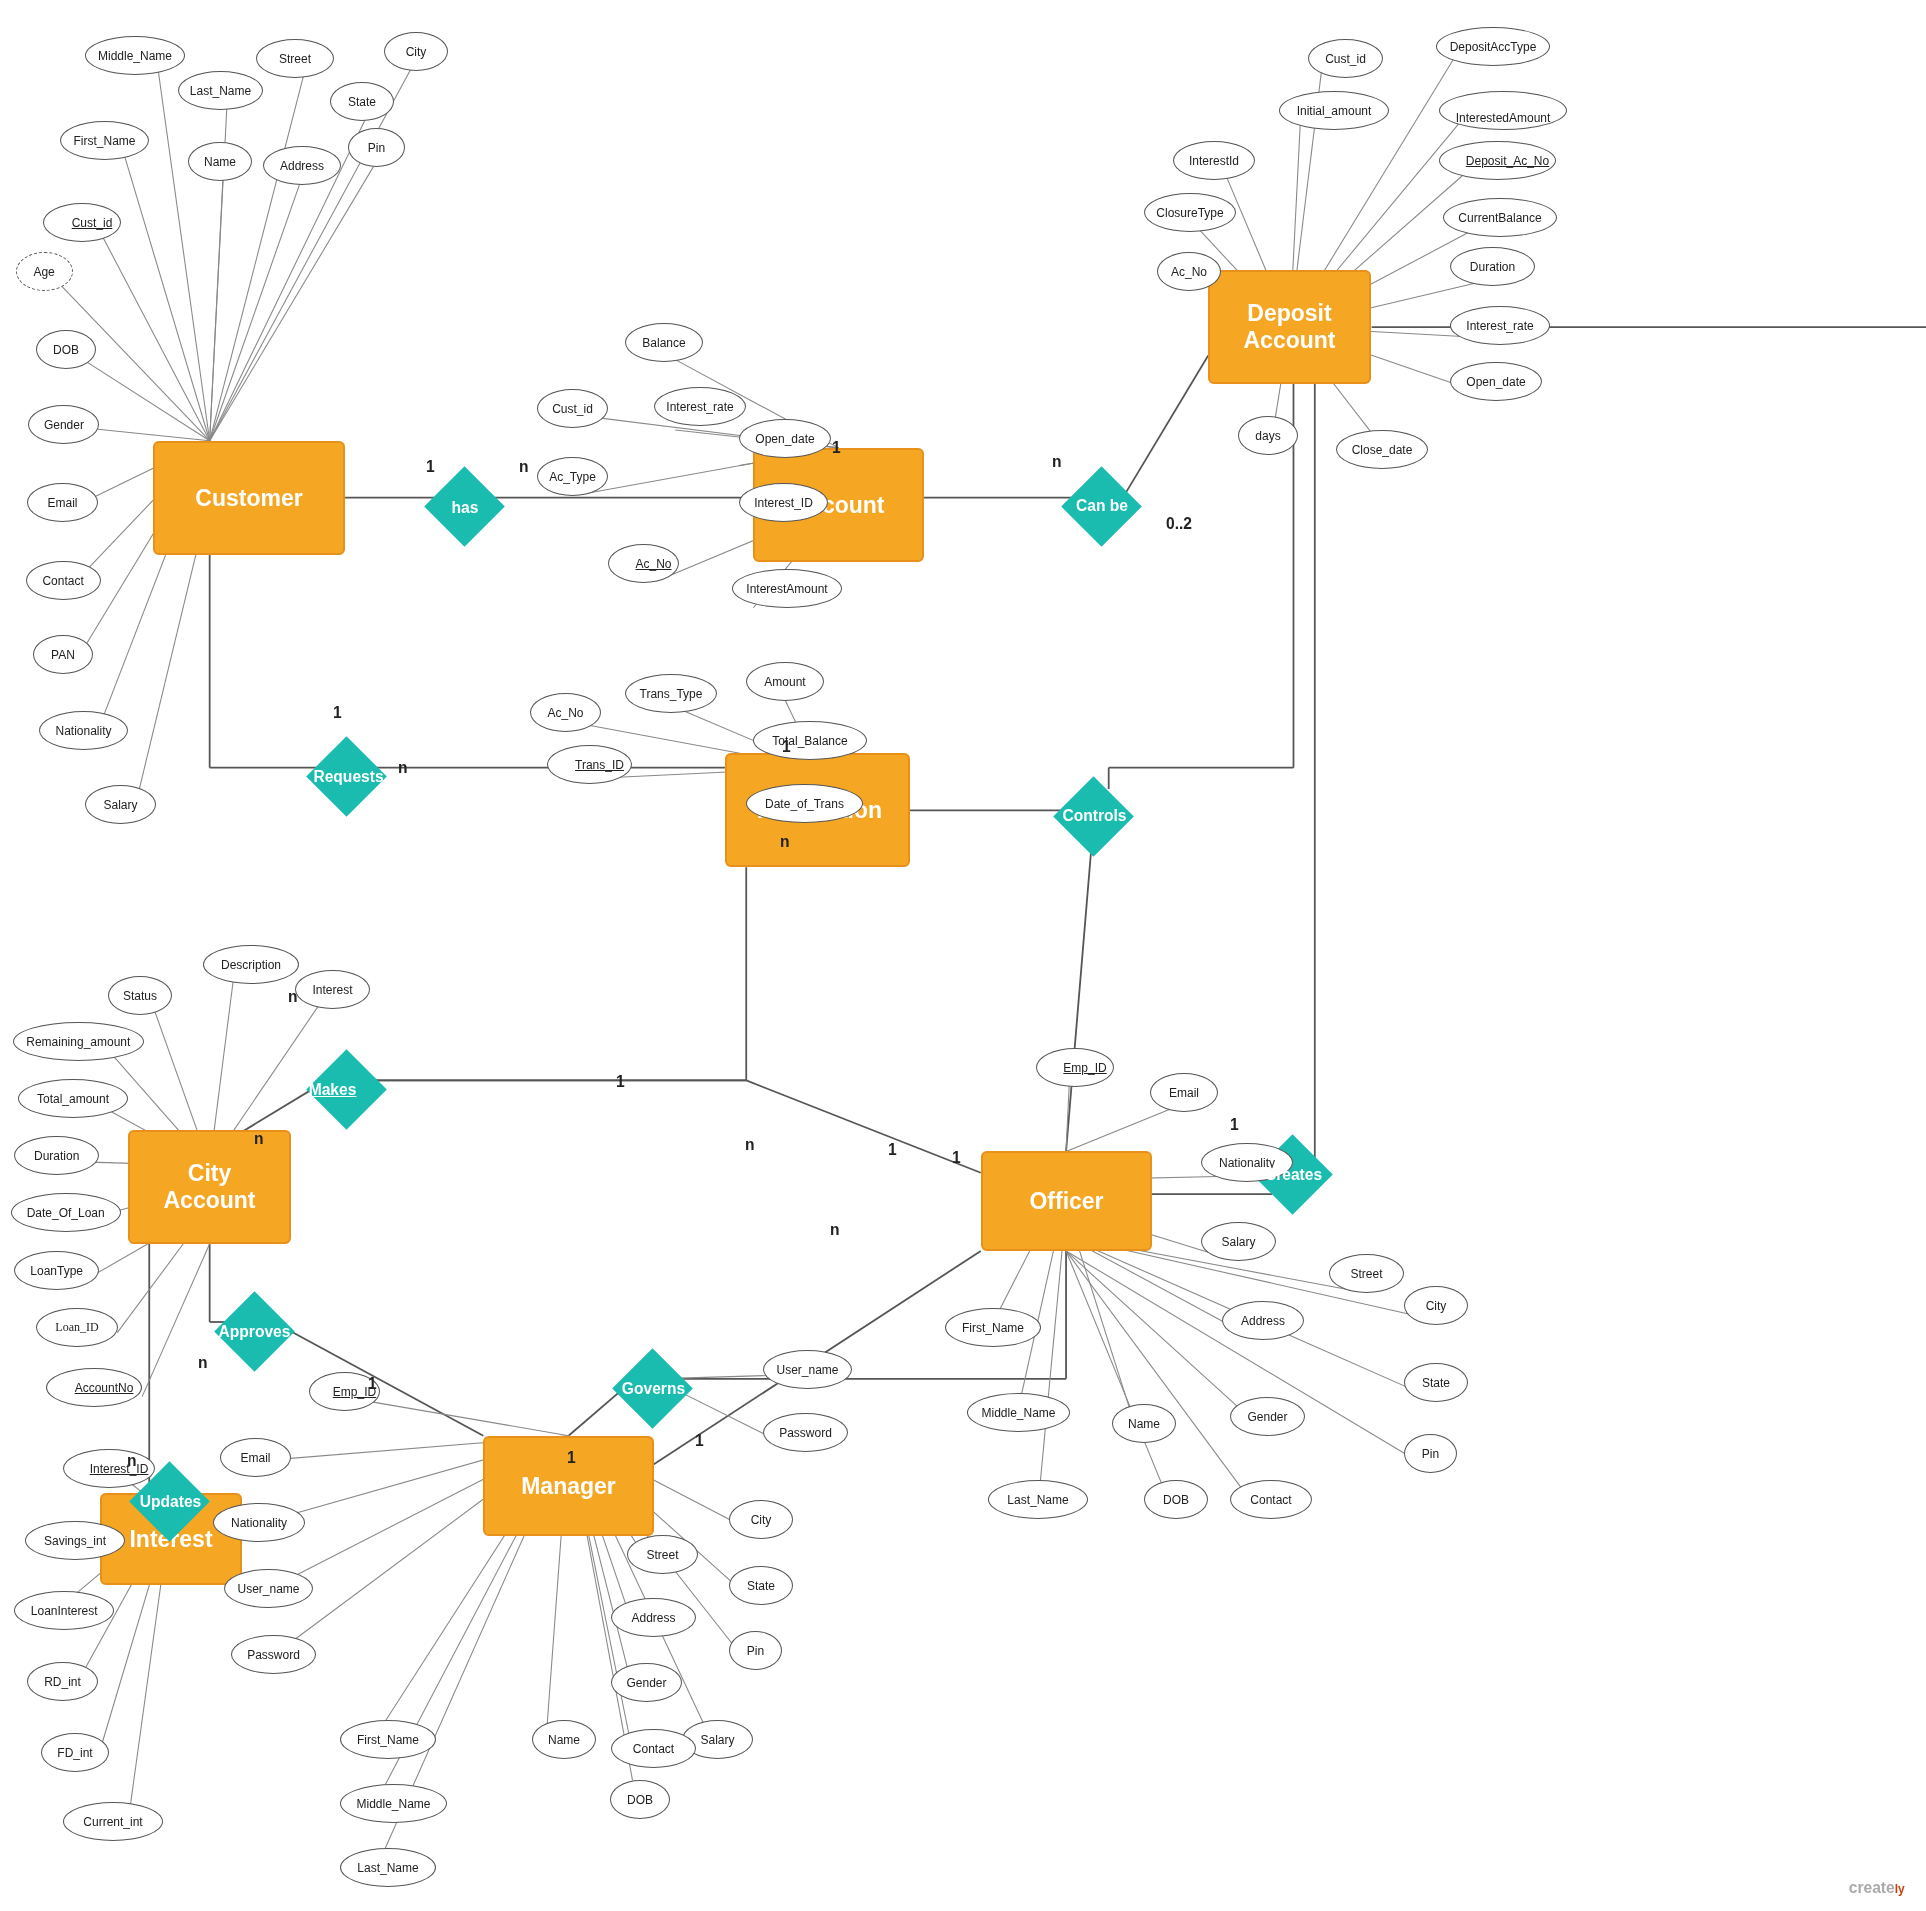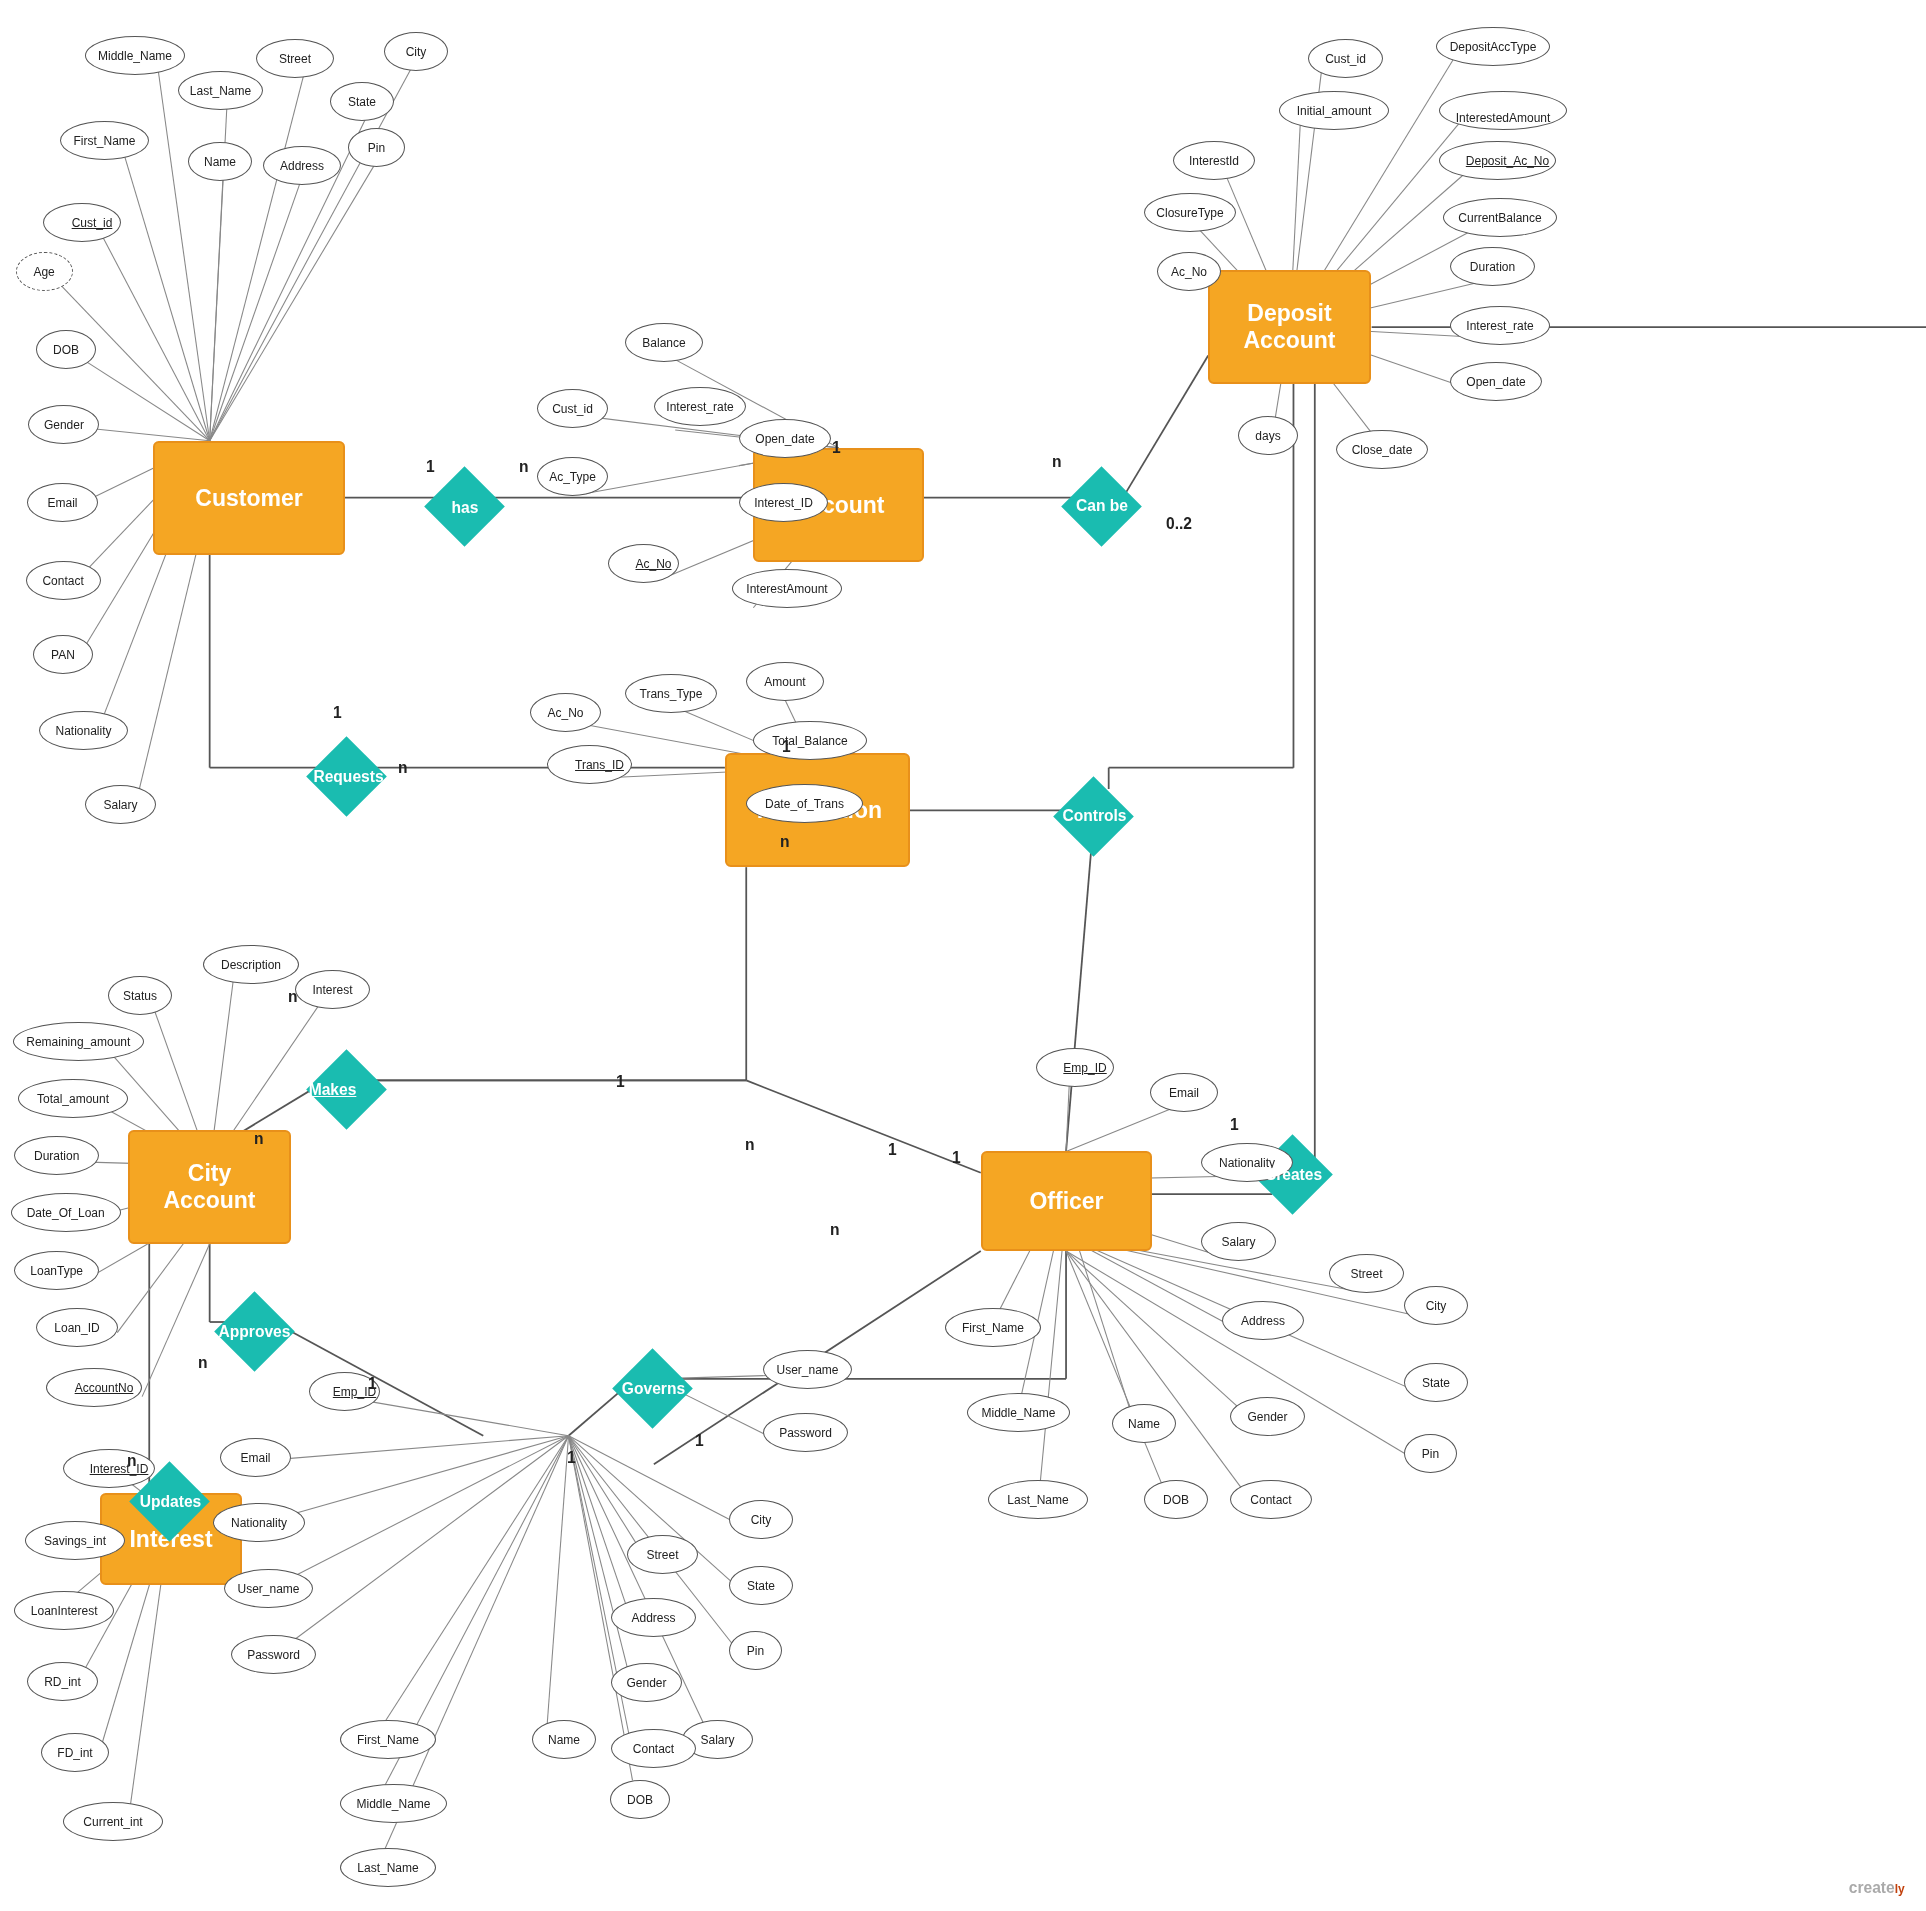--- a/index.html
+++ b/index.html
@@ -267,20 +267,23 @@
   <div class="entity" style="left:725px;top:753px;width:185px;height:114px;">
     <span>Transaction</span>
   </div>
   <div class="entity" style="left:128px;top:1130px;width:163px;height:114px;">
     <span style="white-space:pre-line;">City
 Account</span>
   </div>
   <div class="entity" style="left:981px;top:1151px;width:171px;height:100px;">
     <span>Officer</span>
   </div>
+  <div class="entity" style="left:483px;top:1436px;width:171px;height:100px;">
+    <span>Manager</span>
+  </div>
   <div class="entity" style="left:100px;top:1493px;width:142px;height:92px;">
     <span>Interest</span>
   </div>
 
   <div style="position:absolute;left:436px;top:478px;width:57px;height:57px;background:#1ABCB0;transform:rotate(45deg);z-index:10;"></div>
   <div class="diamond-label" style="left:426px;top:490px;width:78px;height:36px;">
       <span>has</span>
     </div>
 
   <div style="position:absolute;left:1073px;top:478px;width:57px;height:57px;background:#1ABCB0;transform:rotate(45deg);z-index:10;"></div>
@@ -482,21 +485,21 @@
     </div>
   <div class="attr" style="left:14.2px;top:1136px;width:85px;height:39px;">
       <span>Duration</span>
     </div>
   <div class="attr" style="left:10.7px;top:1193px;width:110px;height:39px;">
       <span>Date_Of_Loan</span>
     </div>
   <div class="attr" style="left:14.2px;top:1251px;width:85px;height:39px;">
       <span>LoanType</span>
     </div>
-  <div class="attr" style="left:36px;top:1308px;width:82px;height:39px;">
+  <div class="attr" style="left:36px;top:1308px;width:82px;height:39px;font-family:Liberation Serif, serif;">
       <span>Loan_ID</span>
     </div>
   <div class="attr underline" style="left:46px;top:1368px;width:96px;height:39px;">
       <span>AccountNo</span>
     </div>
 
   <div class="attr underline" style="left:1036px;top:1048px;width:78px;height:39px;">
       <span>Emp_ID</span>
     </div>
   <div class="attr" style="left:1150px;top:1073px;width:68px;height:39px;">

